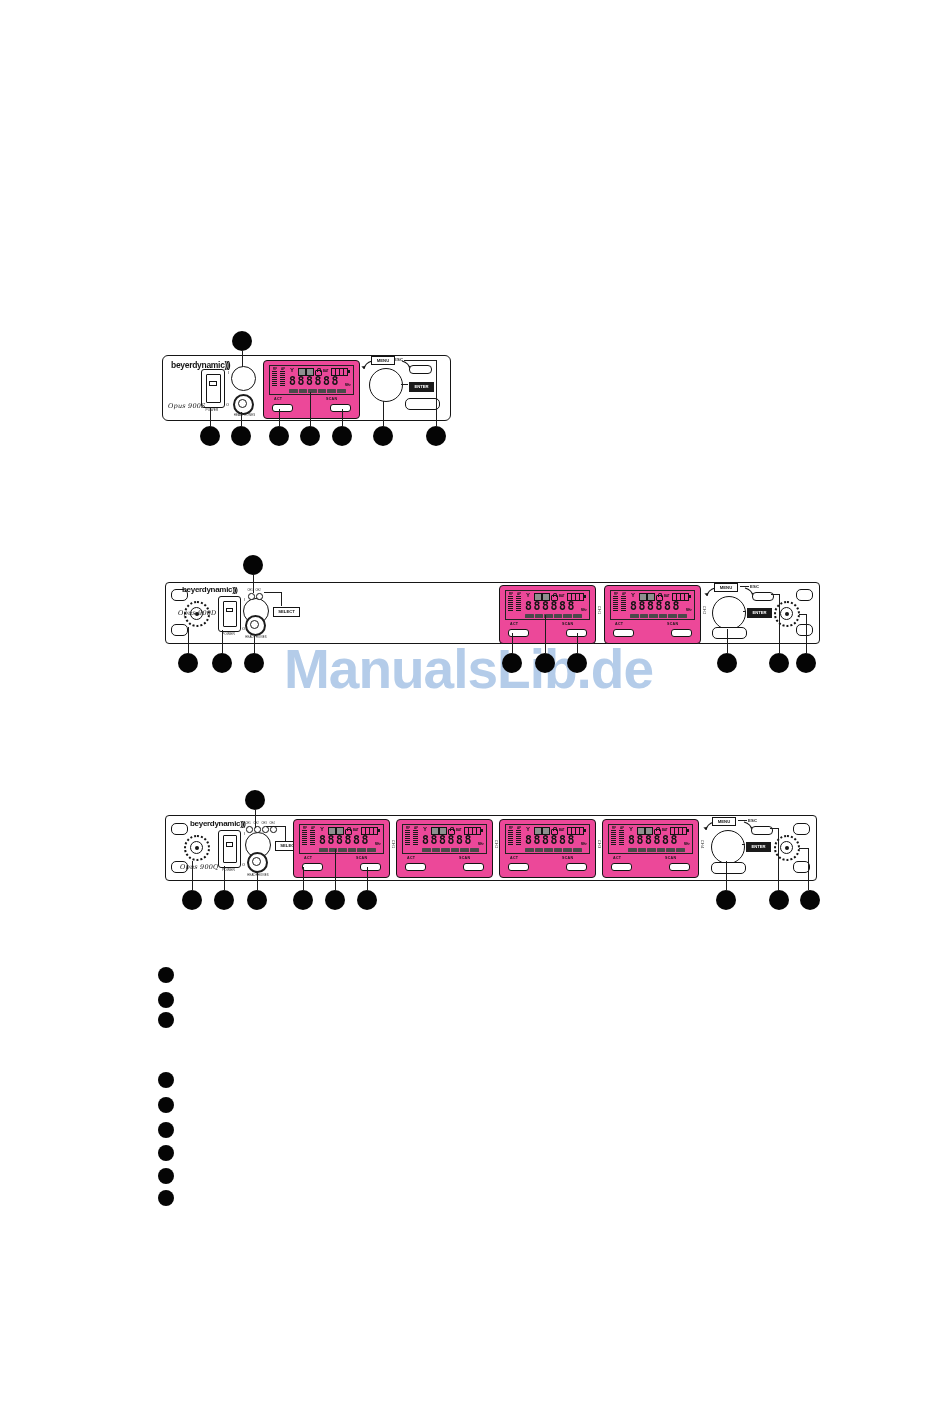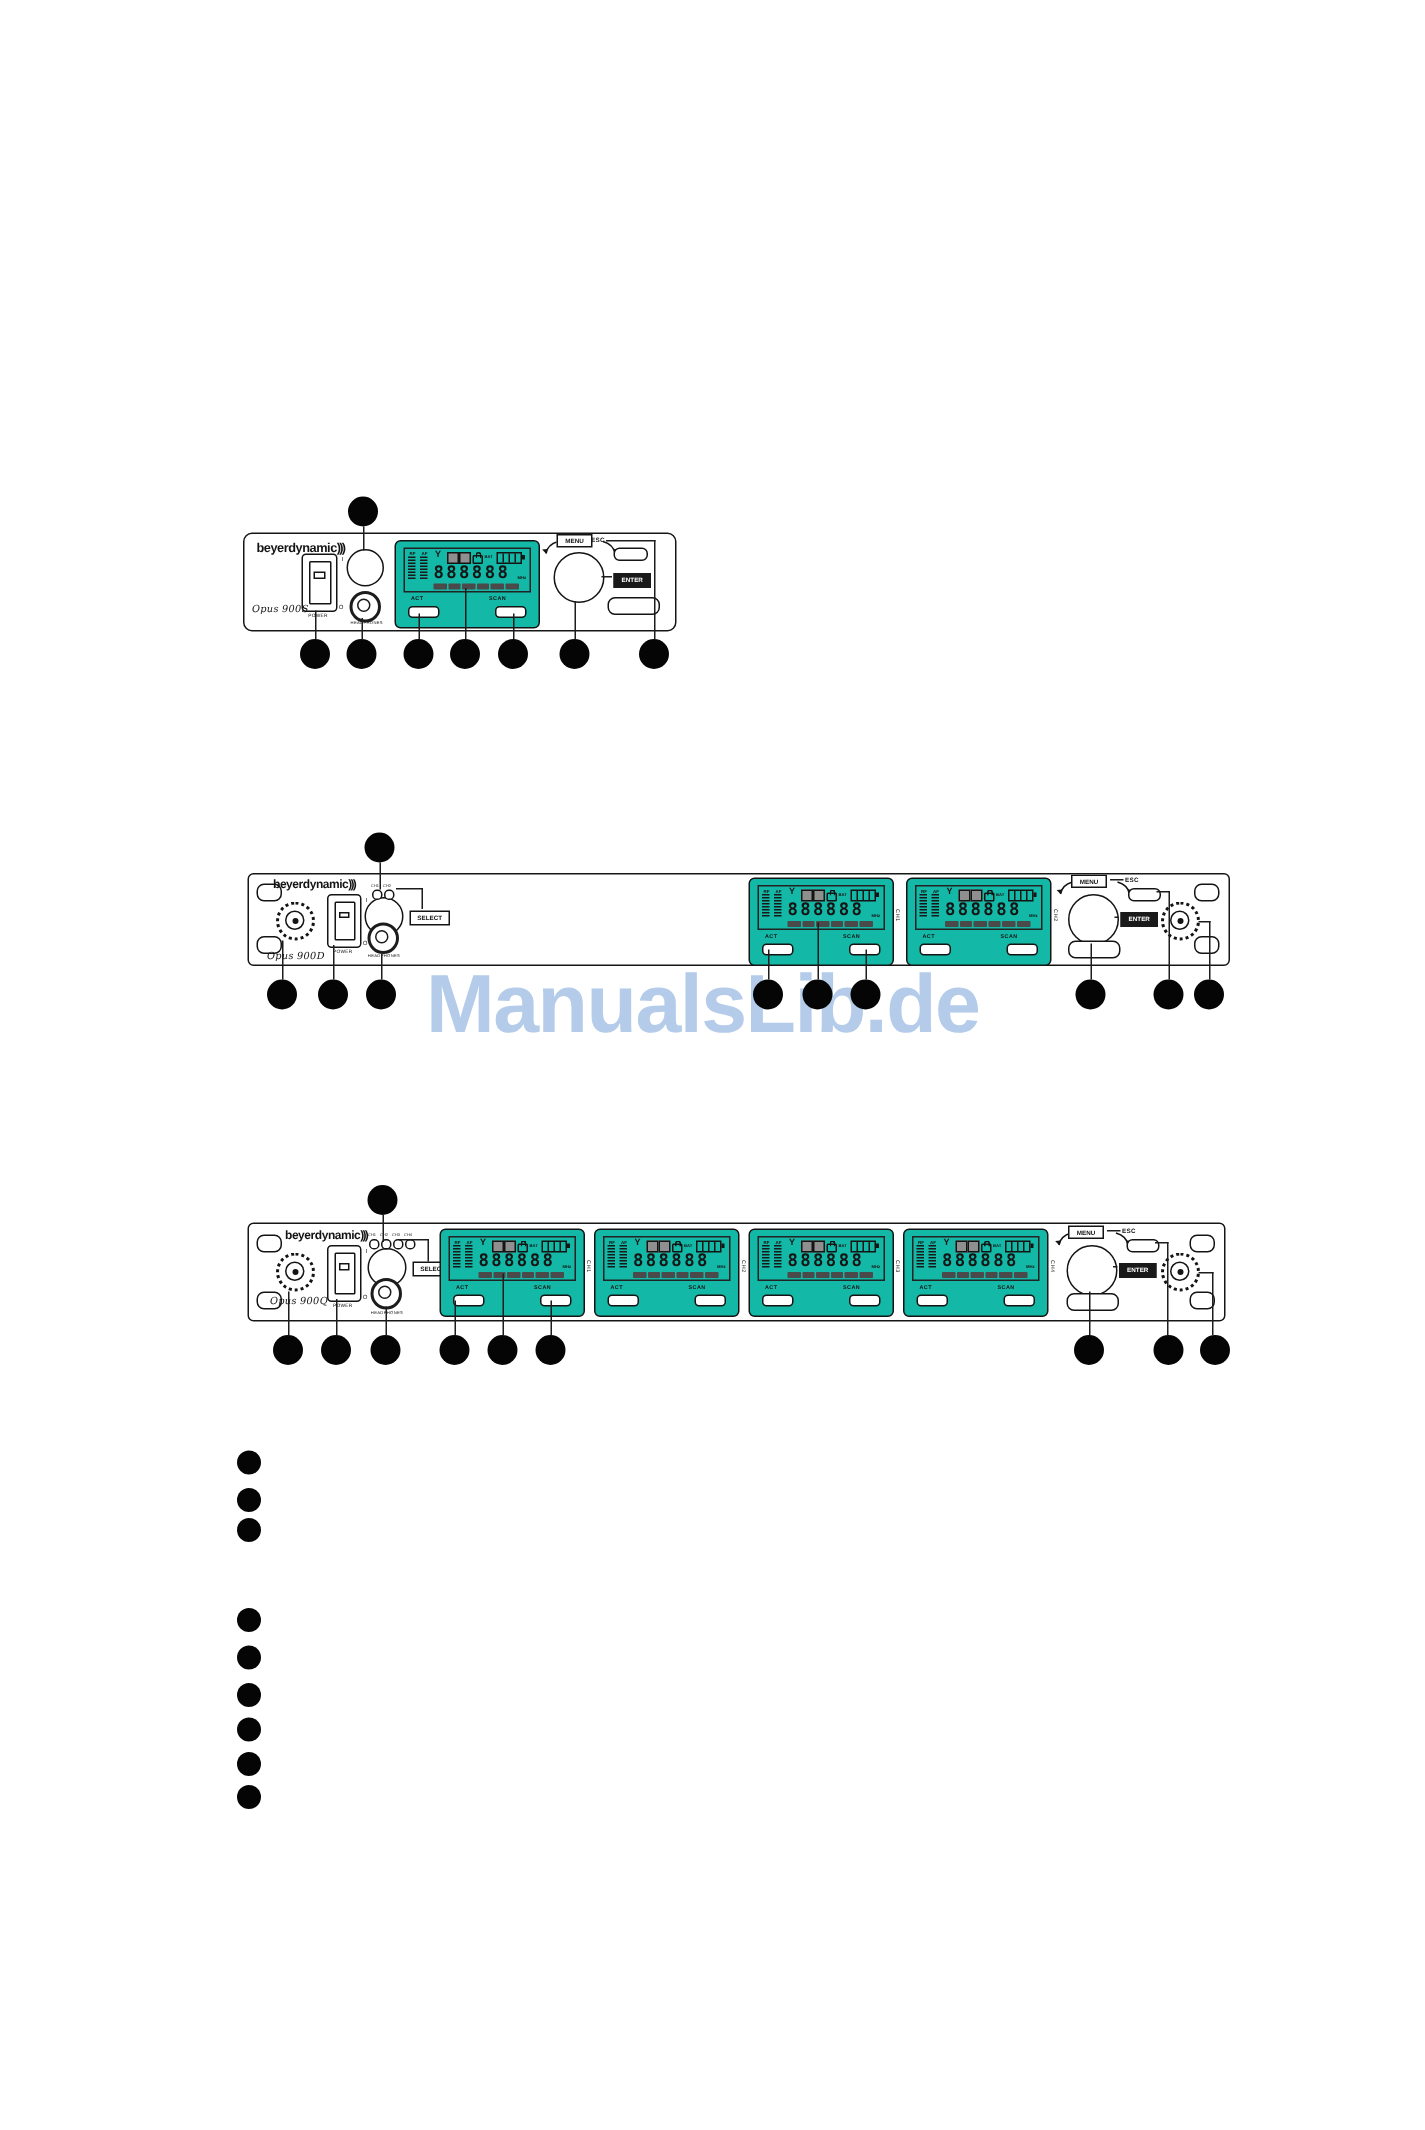--- a/index.html
+++ b/index.html
@@ -24,21 +24,21 @@
   .jack{position:absolute;width:17px;height:17px;border:2.6px solid #1c1c1c;border-radius:50%;background:#fff}
   .jack:after{content:'';position:absolute;left:3.2px;top:3.2px;width:7px;height:7px;border:1.2px solid #1c1c1c;border-radius:50%}
   .ant{position:absolute;width:22px;height:22px;border:2px dotted #141414;border-radius:50%;background:#fff}
   .ant:before{content:'';position:absolute;left:3.5px;top:3.5px;width:11px;height:11px;border:1.6px solid #141414;border-radius:50%}
   .ant:after{content:'';position:absolute;left:9px;top:9px;width:4px;height:4px;background:#141414;border-radius:50%}
   .slot{position:absolute;width:15px;height:10px;border:1.5px solid #141414;border-radius:5px;background:#fff}
   .boxlbl{position:absolute;border:1px solid #141414;font-size:4.2px;font-weight:bold;text-align:center;background:#fff;line-height:7px}
   .inv{background:#1a1a1a;color:#fff;border-color:#1a1a1a}
   .btn{position:absolute;border:1.3px solid #141414;border-radius:4px;background:#fff}
   .esc{position:absolute;font-size:4.2px;font-weight:bold;letter-spacing:0.2px}
-  .module{position:absolute;width:95px;height:57px;border:1.6px solid #141414;border-radius:4px;background:#14b8a6}
+  .module{position:absolute;width:95px;height:57px;border:1.6px solid #141414;border-radius:4px;background:#ec4899}
   .lcd{position:absolute;left:5px;top:4px;width:83px;height:28px;border:1.1px solid #222}
   .mlabel{font-size:3px;font-weight:bold;height:3.8px;text-align:center}
   .slat{width:5px;height:1.1px;background:#191919;margin-bottom:0.9px}
   .icon-ant{font-size:6px;font-weight:bold;line-height:6px}
   .ibox{position:absolute;width:6px;height:6px;border:1px solid #141414;background:#8f8f8f}
   .lock{position:absolute;width:5px;height:4px;border:1px solid #141414;border-radius:1px}
   .lock:before{content:'';position:absolute;left:0.6px;top:-3px;width:2.6px;height:2.6px;border:1px solid #141414;border-bottom:none;border-radius:2.6px 2.6px 0 0}
   .batlabel{font-size:2.8px;font-weight:bold}
   .batt{position:absolute;width:15px;height:6px;border:1px solid #141414;display:flex}
   .batt:after{content:'';position:absolute;right:-2.6px;top:1.2px;width:1.8px;height:2.6px;background:#141414}
@@ -175,21 +175,21 @@
     <span>beyerdynamic</span><span class="mark">)))</span>
   </div>
   <div class="switch" style="left:52px;top:13px;width:21px;height:34px">
     <div class="rocker">
         <div class="rnotch"></div>
       </div>
     <span class="swmark" style="top:0">I</span>
     <span class="swmark" style="bottom:0">O</span>
   </div>
   <div class="tlabel" style="left:40px;top:49px;width:45px">POWER</div>
-  <div class="model" style="left:12px;top:50px">Opus 900D</div>
+  <div class="model" style="left:12px;top:26px">Opus 900D</div>
   <div class="knob" style="left:77px;top:15px;width:24px;height:24px"></div>
   <div class="boxlbl" style="left:107px;top:24px;width:25px;height:8px">SELECT</div>
   <div class="jack" style="left:79px;top:32px"></div>
   <div class="hplabel" style="left:66px;top:52px;width:48px">HEADPHONES</div>
 
   <div class="knob" style="left:546px;top:13px;width:32px;height:32px"></div>
   <svg class="abs" width="52" height="13" style="left:538px;top:2px">
     <path d="M11 3 Q4 5 3 11" fill="none" stroke="#141414" stroke-width="1.1"></path>
     <path d="M3 11 l-2.6 -2.6 l3.8 -0.4 z" fill="#141414"></path>
     <path d="M41 3 Q48 5 49 11" fill="none" stroke="#141414" stroke-width="1.1"></path>

